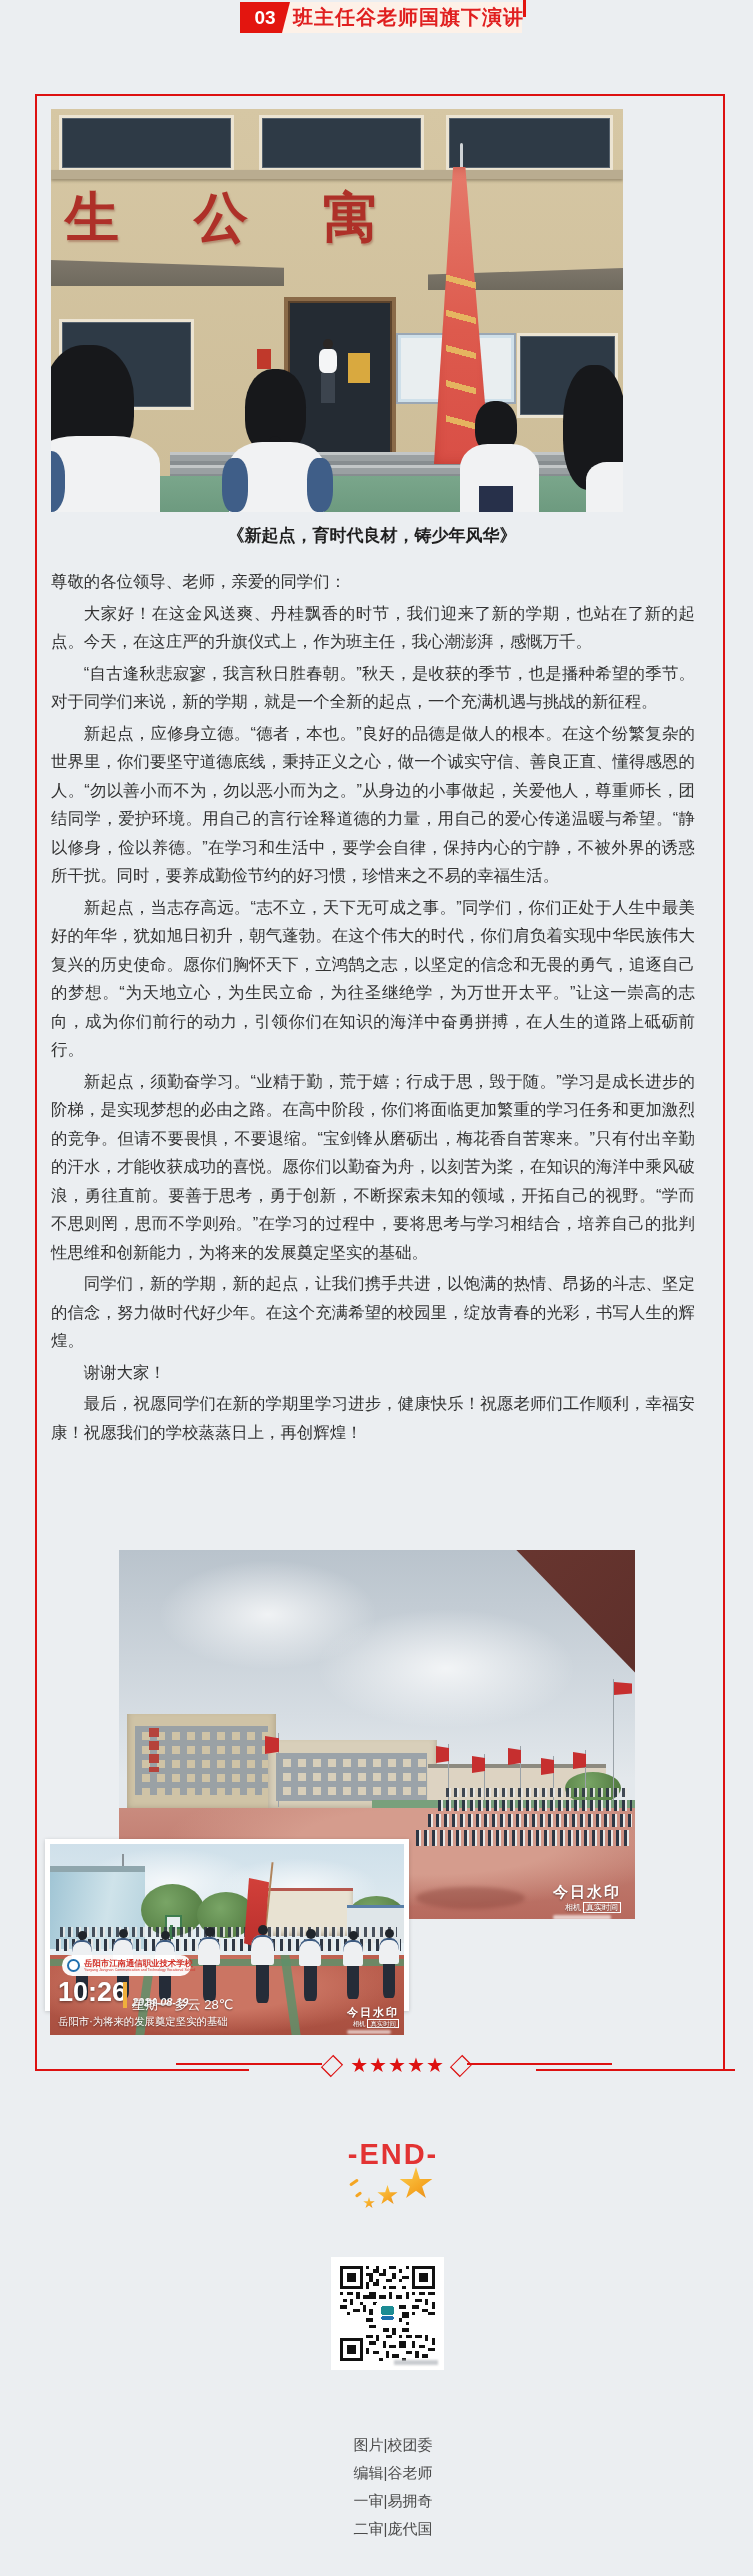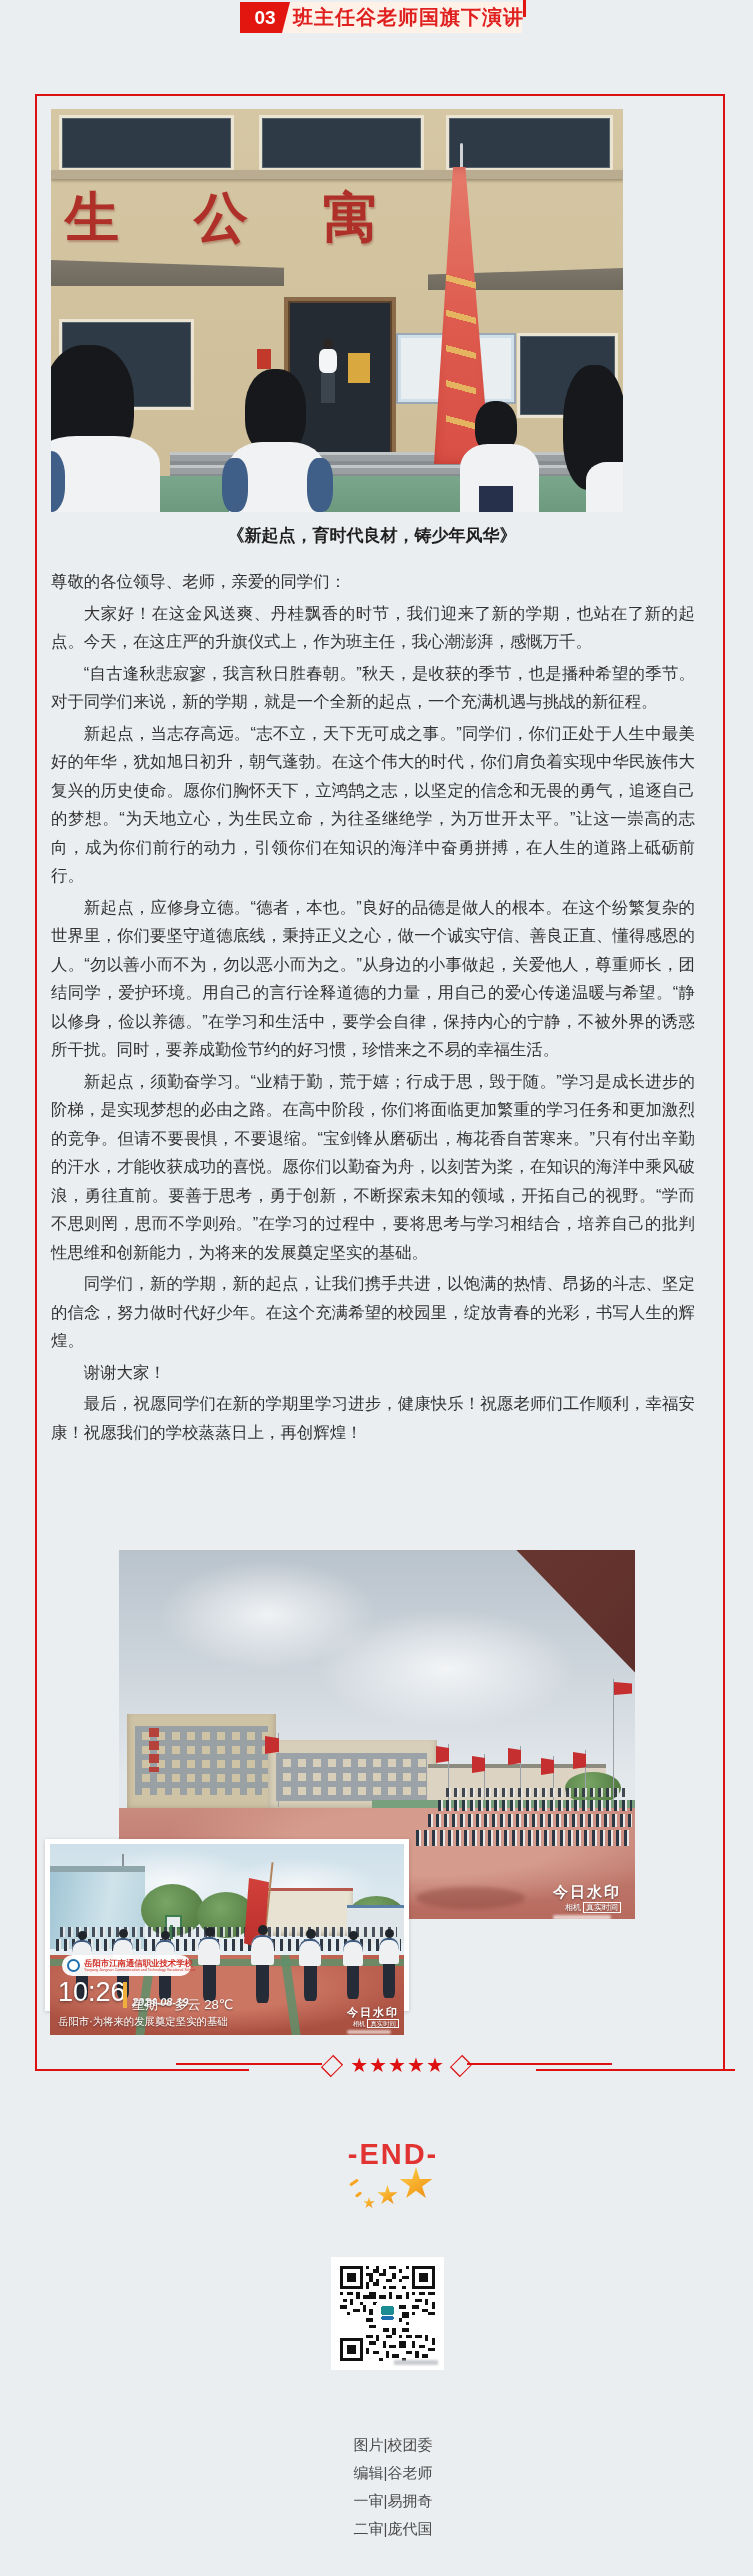--- a/index.html
+++ b/index.html
@@ -84,21 +84,21 @@
     clip-path:polygon(20% 0,100% 6%,80% 100%,0 92%);}
   .fig-head{background:#20252b;border-radius:50%;}
   .fig-shirt{background:#eef0f2;border-radius:40% 40% 10% 10%;box-shadow:inset 0 2px 0 #3c5a80;}
   .fig-pants{background:#252c38;border-radius:0 0 20% 20%;}
   .pill{left:12px;top:111px;width:129px;height:21px;background:rgba(255,255,255,.95);border-radius:11px;
     display:flex;align-items:center;padding:0 5px;box-sizing:border-box;z-index:5;}
   .pill-logo{width:13px;height:13px;border-radius:50%;border:2px solid #1f6fae;background:#fff;box-sizing:border-box;flex:none;}
   .pill-txt{margin-left:4px;line-height:1;}
   .pill-cn{color:#d2322a;font-size:8.4px;font-weight:bold;white-space:nowrap;}
   .pill-en{color:#d2322a;font-size:4px;white-space:nowrap;transform:scale(.9);transform-origin:left;}
-  .p3-time{left:8px;top:133px;color:#fff;font-size:27px;font-weight:normal;text-shadow:0 1px 3px rgba(0,0,0,.5);z-index:5;}
+  .p3-time{left:8px;top:133px;color:#fff;font-size:27px;font-weight:bold;text-shadow:0 1px 3px rgba(0,0,0,.5);z-index:5;}
   .p3-bar{left:73px;top:138px;width:3.5px;height:26px;background:#efaf3c;z-index:5;}
   .p3-date{left:82px;top:152px;color:#fff;font-size:11px;font-weight:bold;text-shadow:0 1px 2px rgba(0,0,0,.5);z-index:5;font-style:italic;}
   .p3-weather{left:82px;top:152px;color:#fff;font-size:13px;text-shadow:0 1px 2px rgba(0,0,0,.5);z-index:5;}
   .p3-loc{left:8px;top:171px;color:#fff;font-size:10.4px;text-shadow:0 1px 2px rgba(0,0,0,.5);z-index:5;white-space:nowrap;}
 
   
   .red-line{background:#dd1111;height:2px;}
   .diamond{width:12px;height:12px;border:1.6px solid #dd1111;transform:rotate(45deg) scaleY(1.25);background:transparent;}
   .divider-stars{left:342px;top:2053px;width:111px;text-align:center;color:#dd1111;font-size:20px;letter-spacing:1px;white-space:nowrap;}
 
@@ -172,22 +172,22 @@
     <div class="abs pants" style="left:428px;top:377px;width:34px;height:26px;"></div>
     <div class="abs hair" style="left:512px;top:256px;width:63px;height:125px;"></div>
     <div class="abs shirt" style="left:535px;top:353px;width:59px;height:52px;"></div>
   </div>
 
   <div class="abs caption">《新起点，育时代良材，铸少年风华》</div>
   <div class="abs speech">
     <p class="salutation">尊敬的各位领导、老师，亲爱的同学们：</p>
     <p>大家好！在这金风送爽、丹桂飘香的时节，我们迎来了新的学期，也站在了新的起点。今天，在这庄严的升旗仪式上，作为班主任，我心潮澎湃，感慨万千。</p>
     <p>“自古逢秋悲寂寥，我言秋日胜春朝。”秋天，是收获的季节，也是播种希望的季节。对于同学们来说，新的学期，就是一个全新的起点，一个充满机遇与挑战的新征程。</p>
+    <p>新起点，应修身立德。“德者，本也。”良好的品德是做人的根本。在这个纷繁复杂的世界里，你们要坚守道德底线，秉持正义之心，做一个诚实守信、善良正直、懂得感恩的人。“勿以善小而不为，勿以恶小而为之。”从身边的小事做起，关爱他人，尊重师长，团结同学，爱护环境。用自己的言行诠释道德的力量，用自己的爱心传递温暖与希望。“静以修身，俭以养德。”在学习和生活中，要学会自律，保持内心的宁静，不被外界的诱惑所干扰。同时，要养成勤俭节约的好习惯，珍惜来之不易的幸福生活。</p>
     <p>新起点，当志存高远。“志不立，天下无可成之事。”同学们，你们正处于人生中最美好的年华，犹如旭日初升，朝气蓬勃。在这个伟大的时代，你们肩负着实现中华民族伟大复兴的历史使命。愿你们胸怀天下，立鸿鹄之志，以坚定的信念和无畏的勇气，追逐自己的梦想。“为天地立心，为生民立命，为往圣继绝学，为万世开太平。”让这一崇高的志向，成为你们前行的动力，引领你们在知识的海洋中奋勇拼搏，在人生的道路上砥砺前行。</p>
-    <p>新起点，应修身立德。“德者，本也。”良好的品德是做人的根本。在这个纷繁复杂的世界里，你们要坚守道德底线，秉持正义之心，做一个诚实守信、善良正直、懂得感恩的人。“勿以善小而不为，勿以恶小而为之。”从身边的小事做起，关爱他人，尊重师长，团结同学，爱护环境。用自己的言行诠释道德的力量，用自己的爱心传递温暖与希望。“静以修身，俭以养德。”在学习和生活中，要学会自律，保持内心的宁静，不被外界的诱惑所干扰。同时，要养成勤俭节约的好习惯，珍惜来之不易的幸福生活。</p>
     <p>新起点，须勤奋学习。“业精于勤，荒于嬉；行成于思，毁于随。”学习是成长进步的阶梯，是实现梦想的必由之路。在高中阶段，你们将面临更加繁重的学习任务和更加激烈的竞争。但请不要畏惧，不要退缩。“宝剑锋从磨砺出，梅花香自苦寒来。”只有付出辛勤的汗水，才能收获成功的喜悦。愿你们以勤奋为舟，以刻苦为桨，在知识的海洋中乘风破浪，勇往直前。要善于思考，勇于创新，不断探索未知的领域，开拓自己的视野。“学而不思则罔，思而不学则殆。”在学习的过程中，要将思考与学习相结合，培养自己的批判性思维和创新能力，为将来的发展奠定坚实的基础。</p>
     <p>同学们，新的学期，新的起点，让我们携手共进，以饱满的热情、昂扬的斗志、坚定的信念，努力做时代好少年。在这个充满希望的校园里，绽放青春的光彩，书写人生的辉煌。</p>
     <p>谢谢大家！</p>
     <p>最后，祝愿同学们在新的学期里学习进步，健康快乐！祝愿老师们工作顺利，幸福安康！祝愿我们的学校蒸蒸日上，再创辉煌！</p>
   </div>
 
   <div class="abs photo2">
     <div class="abs cloud" style="left:40px;top:10px;width:218px;height:109px;"></div>
     <div class="abs cloud" style="left:198px;top:59px;width:258px;height:119px;"></div>
     <div class="abs p2-roof"></div>

